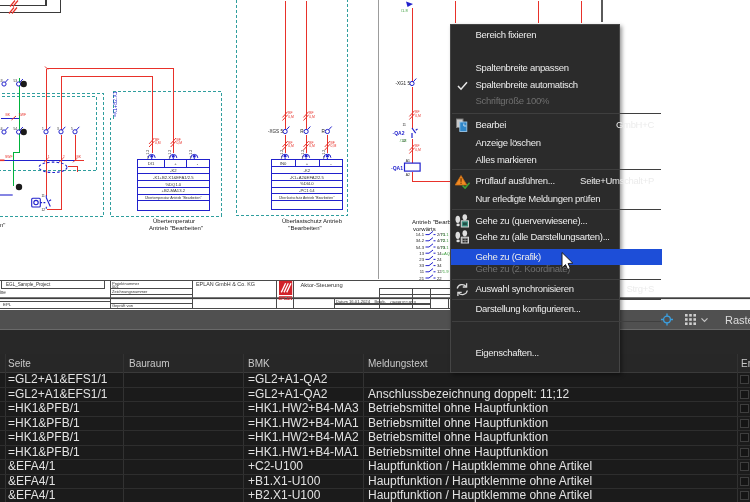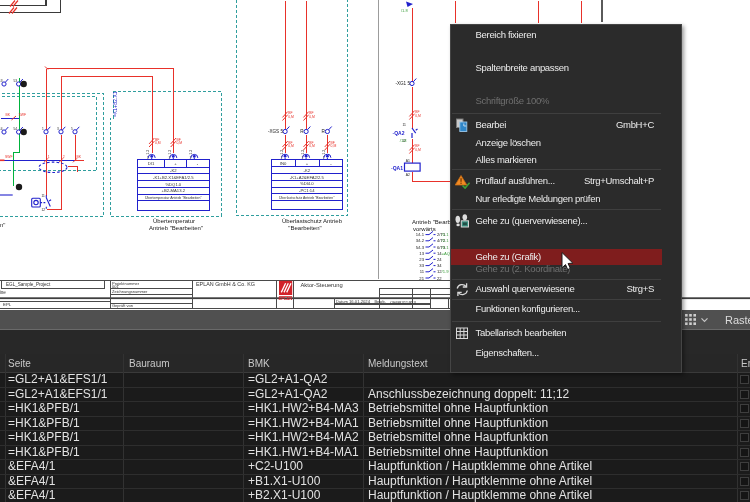--- a/index.html
+++ b/index.html
@@ -18,27 +18,27 @@
             border-bottom:1px solid #3a3a3a;}
   #tbl .hdr span{position:absolute;top:4px;font-size:10px;color:#c8c8c8;}
   .row{position:absolute;left:0;width:750px;height:14.5px;border-bottom:1px solid #2e2e2e;}
   .row span{position:absolute;top:0;font-size:12px;color:#e2e2e2;white-space:nowrap;}
   .vline{position:absolute;top:0;width:1px;height:148.5px;background:#323232;}
   .cbx{position:absolute;left:740px;width:7px;height:7px;background:#151515;border:1px solid #3e3e3e;}
   #selcell{position:absolute;left:363px;top:19.2px;width:373px;height:12.8px;background:#1c4d7a;
            border:1px solid #3e8dd8;overflow:hidden;}
   #selcell span{position:absolute;left:4px;top:1px;font-size:9.5px;letter-spacing:-0.2px;color:#fff;white-space:nowrap;}
   
-  #menu{position:absolute;left:450px;top:23.5px;width:232px;height:349px;background:#2b2b2b;
+  #menu{position:absolute;left:450px;top:23.5px;width:170px;height:349px;background:#2b2b2b;
         border:1px solid #454545;box-sizing:border-box;box-shadow:2px 2px 4px rgba(0,0,0,0.4);}
   .mi{position:absolute;left:0;width:211px;height:16.5px;line-height:16.5px;font-size:9.5px;
       letter-spacing:-0.3px;color:#ececec;padding-left:24.5px;box-sizing:border-box;white-space:nowrap;}
   .mi .sc{position:absolute;right:8px;top:0;letter-spacing:-0.3px;}
   .mi.dis{color:#6f6f6f;}
-  .mi.hl{background:#7f1d1d;}
+  .mi.hl{background:#1d4ed8;}
   .msep{position:absolute;left:1px;width:209px;height:1px;background:#3f3f3f;}
   .mico{position:absolute;left:3px;top:1px;width:16px;height:15px;}
 </style>
 
 </head>
 <body>
 
 <div id="root">
   <svg id="canvas" width="750" height="310">
     <defs>
@@ -424,55 +424,62 @@
 
   <div id="menu">
       <div class="msep" style="top:88.5px"></div>
       <div class="msep" style="top:144.5px"></div>
       <div class="msep" style="top:184.5px"></div>
       <div class="msep" style="top:254px"></div>
       <div class="msep" style="top:274px"></div>
       <div class="msep" style="top:296px"></div>
       <div class="mi " style="top:2.5px"><span>Bereich fixieren</span></div>
       <div class="mi " style="top:35.5px"><span>Spaltenbreite anpassen</span></div>
+      <div class="mi " style="top:52px"><svg class="mico" width="16" height="15">
+          <path d="M4 8 l3 3.2 l6 -7" fill="none" stroke="#e8e8e8" stroke-width="1.5"></path>
+        </svg><span>Spaltenbreite automatisch</span></div>
       <div class="mi dis" style="top:68.5px"><span>Schriftgröße 100%</span></div>
       <div class="mi " style="top:92px"><svg class="mico" width="16" height="15">
           <rect x="2.5" y="1" width="6.5" height="8.5" fill="#c9c9c9" stroke="#7d7d7d" stroke-width="1"></rect>
           <rect x="5.8" y="4" width="7" height="9.5" fill="#2f86c8" stroke="#9cc7e8" stroke-width="0.9"></rect>
           <path d="M9.8 5.5 v2.5 h2.5" fill="none" stroke="#d9eaf7" stroke-width="0.8"></path>
         </svg><span>Bearbei</span><span class="sc">GmbH+C</span></div>
       <div class="mi " style="top:127px"><span>Alles markieren</span></div>
       <div class="mi " style="top:110px"><span>Anzeige löschen</span></div>
       <div class="mi " style="top:148px"><svg class="mico" width="17" height="16">
           <path d="M7 1.5 L12.8 11 H1.2 Z" fill="#f08a24" stroke="#c96c12" stroke-width="0.8"></path>
           <rect x="6.4" y="4.2" width="1.3" height="3.6" fill="#7a3d00"></rect>
           <rect x="6.4" y="8.6" width="1.3" height="1.3" fill="#7a3d00"></rect>
           <path d="M8.5 11.5 l2.6 2.6 l4.5 -5.4" fill="none" stroke="#3f9e35" stroke-width="1.6"></path>
-        </svg><span>Prüflauf ausführen...</span><span class="sc">Strg+Umschalt+P</span></div>
+        </svg><span>Prüflauf ausführen...</span><span class="sc">Seite+Umschalt+P</span></div>
       <div class="mi " style="top:166.5px"><span>Nur erledigte Meldungen prüfen</span></div>
       <div class="mi " style="top:188px"><svg class="mico" width="18" height="16">
           <ellipse cx="3.8" cy="5.3" rx="2.3" ry="3.6" fill="#dedede"></ellipse>
           <ellipse cx="4.1" cy="10.9" rx="1.7" ry="1.4" fill="#dedede"></ellipse>
           <ellipse cx="10.8" cy="3.3" rx="2.3" ry="3.1" fill="#dedede"></ellipse>
           <rect x="7.3" y="6.8" width="7.2" height="6.2" fill="#3c8f80" stroke="#d6d6d6" stroke-width="1"></rect>
           <rect x="8.9" y="8.5" width="4" height="2.7" fill="#1f4f46"></rect>
         </svg><span>Gehe zu (querverwiesene)...</span></div>
+      <div class="mi " style="top:204.5px"><svg class="mico" width="18" height="16">
+          <ellipse cx="3.8" cy="5.3" rx="2.3" ry="3.6" fill="#dedede"></ellipse>
+          <ellipse cx="4.1" cy="10.9" rx="1.7" ry="1.4" fill="#dedede"></ellipse>
+          <ellipse cx="10.8" cy="3.3" rx="2.3" ry="3.1" fill="#dedede"></ellipse>
+          <rect x="7.3" y="7.2" width="7.2" height="5.8" fill="#9a9a9a" stroke="#d6d6d6" stroke-width="1"></rect>
+          <rect x="8.7" y="8.7" width="2" height="1.5" fill="#2b2b2b"></rect>
+          <rect x="11.4" y="8.7" width="2" height="1.5" fill="#2b2b2b"></rect>
+          <rect x="8.7" y="10.9" width="2" height="1.5" fill="#2b2b2b"></rect>
+          <rect x="11.4" y="10.9" width="2" height="1.5" fill="#2b2b2b"></rect>
+        </svg><span>Gehe zu (alle Darstellungsarten)...</span></div>
       <div class="mi hl" style="top:224px"><span>Gehe zu (Grafik)</span></div>
       <div class="mi dis" style="top:236.5px"><span>Gehe zu (2. Koordinate)</span></div>
       <div class="mi " style="top:256px"><svg class="mico" width="17" height="16">
           <path d="M3.2 6.5 A5 5 0 0 1 12 4.5" fill="none" stroke="#d8d8d8" stroke-width="1.3"></path>
           <path d="M12.6 1.2 V5 H8.8" fill="none" stroke="#d8d8d8" stroke-width="1.3"></path>
           <path d="M13.3 8.5 A5 5 0 0 1 4.5 10.8" fill="none" stroke="#d8d8d8" stroke-width="1.3"></path>
           <path d="M3.9 14 V10.3 H7.7" fill="none" stroke="#d8d8d8" stroke-width="1.3"></path>
-        </svg><span>Auswahl querverwiesene</span><span class="sc">Strg+S</span></div>
-      <div class="mi " style="top:276px"><span>Funktionen konfigurieren...</span></div>
-      <div class="mi " style="top:300px"><svg class="mico" width="16" height="15">
-          <g stroke="#d8d8d8" stroke-width="1">
-            <rect x="2.5" y="2" width="11" height="10.5" fill="none"></rect>
-            <path d="M2.5 5.5 H13.5 M2.5 9 H13.5 M6.2 2 V12.5 M9.9 2 V12.5" fill="none"></path>
-          </g>
-        </svg><span>Tabellarisch bearbeiten</span></div>
+        </svg><span>Auswahl synchronisieren</span><span class="sc">Strg+S</span></div>
+      <div class="mi " style="top:276px"><span>Darstellung konfigurieren...</span></div>
       <div class="mi " style="top:320px"><span>Eigenschaften...</span></div>
     </div>
 <svg width="14" height="20" style="position:absolute;left:561px;top:252px;z-index:50">
       <path d="M1 0.5 L1 15.8 L4.5 12.6 L6.7 17.6 L9.3 16.4 L7.1 11.5 L11.8 11.1 Z" fill="#fff" stroke="#1a1a1a" stroke-width="1"></path>
     </svg>
   </div>
 
 </body></html>

